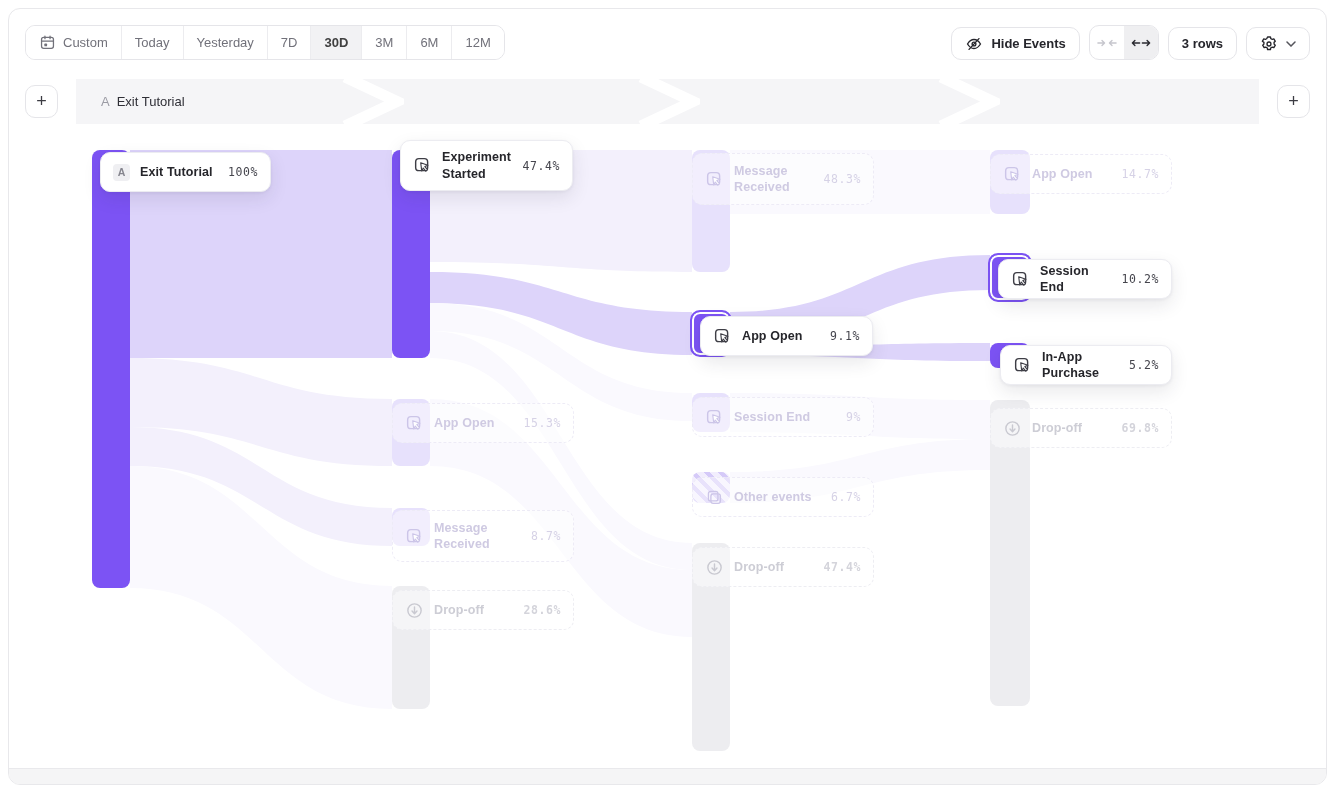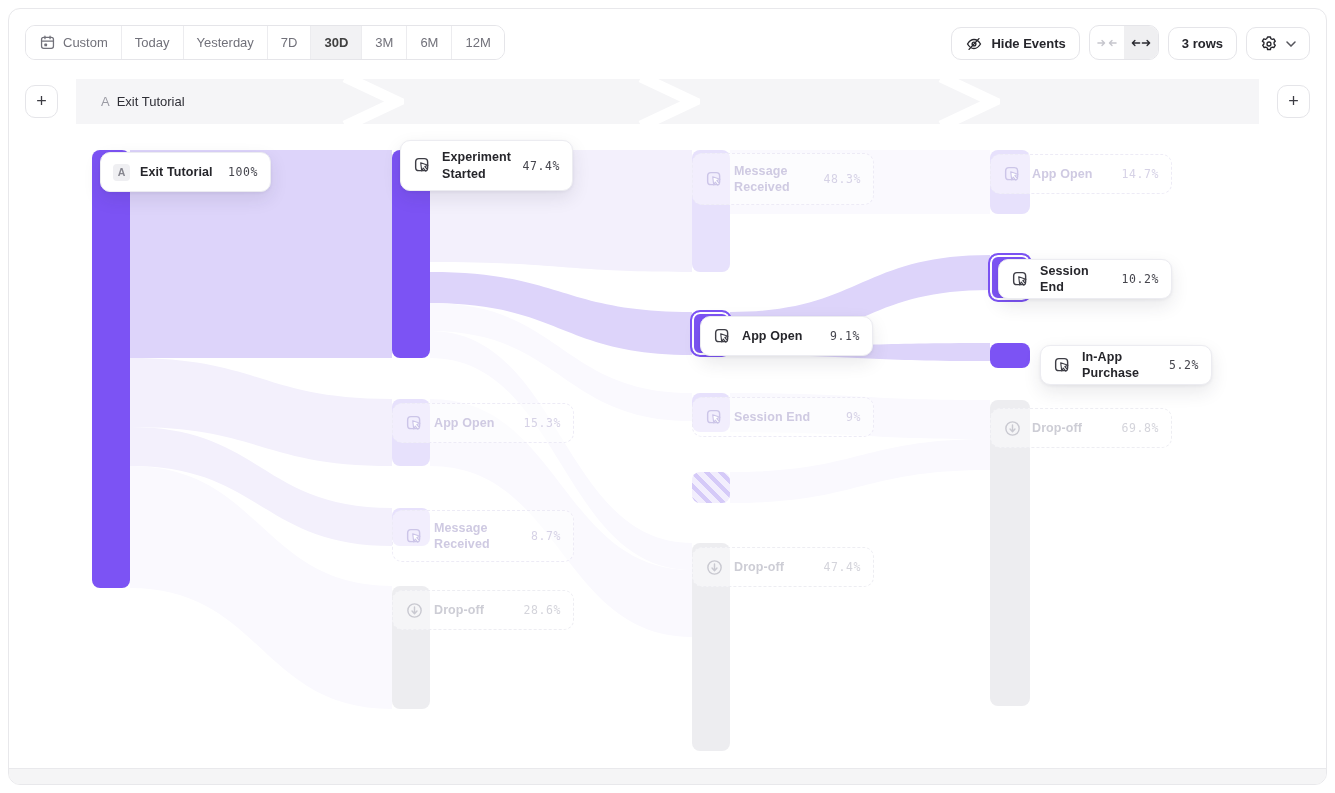--- a/index.html
+++ b/index.html
@@ -45,21 +45,21 @@
   .card{position:absolute;display:flex;align-items:center;gap:10px;padding:0 12px;border-radius:10px;font-size:12.5px;box-sizing:border-box;pointer-events:auto;}
   .card .label{font-weight:700;flex:1;line-height:1.3;letter-spacing:.1px;}
   .card .pct{font-family:"DejaVu Sans Mono",monospace;font-size:11.5px;letter-spacing:.6px;white-space:nowrap;}
   .card.hl{background:#fff;border:1px solid #ECECF1;box-shadow:0 7px 18px rgba(35,35,60,.10),0 1px 3px rgba(35,35,60,.06);color:#26262B;z-index:4;}
   .card.hl .pct{color:#45454D;}
   .card.hl .icon{color:#3E3E46;}
   .card.faded{background:rgba(255,255,255,.45);border:1px dashed #EDEBF6;color:#CFCAE2;z-index:3;}
   .card.faded .pct{color:#D6D2E6;}
   .card.faded .icon{color:#CCC5E8;}
   .card.faded.gray{color:#CDCDD5;border-color:#EDEDF2;}
-  .card.faded.gray .pct{color:#D4D4DB;}
+  .card.faded.gray .pct{color:#D4D4DB;font-weight:bold;}
   .card.faded.gray .icon{color:#C9C9D1;}
   .badge-a{width:17px;height:17px;border-radius:4px;background:#EFEFF2;color:#85858E;font-size:10.5px;font-weight:700;display:flex;align-items:center;justify-content:center;flex:none;}
   .footer-strip{position:absolute;left:0;right:0;bottom:0;height:15px;background:#F5F5F6;border-top:1px solid #E9E9EC;border-radius:0 0 11px 11px;}
 </style>
 </head>
 <body style="--accent: #7C53F4; --fadedPurple: #E7E1FC; --fadedGray: #EDEDF0;">
 
 <div class="panel">
 
   <div class="toolbar">
@@ -272,20 +272,30 @@
     <div class="card faded" style="left: 692px; top: 397px; width: 182px; height: 40px;">
       <span class="icon">
         <svg width="19" height="19" viewBox="0 0 20 20">
           <rect x="2.8" y="2.8" width="12.6" height="12.6" rx="3.4" fill="none" stroke="currentColor" stroke-width="1.5"></rect>
           <path d="M8.1 7.1 L15.7 9.8 L12.5 11.1 L15.3 14.4 L13.4 16 L10.8 12.7 L9.2 15.7 Z" fill="#fff" stroke="currentColor" stroke-width="1.2" stroke-linejoin="round"></path>
         </svg>
       </span>
       <span class="label">Session End</span>
       <span class="pct">9%</span>
     </div>
+    <div class="card faded" style="left: 692px; top: 477px; width: 182px; height: 40px;">
+      <span class="icon">
+        <svg width="19" height="19" viewBox="0 0 20 20" fill="none" stroke="currentColor" stroke-width="1.4">
+          <rect x="6.2" y="6.2" width="10" height="10" rx="2.4"></rect>
+          <rect x="3.6" y="3.6" width="10" height="10" rx="2.4"></rect>
+        </svg>
+      </span>
+      <span class="label">Other events</span>
+      <span class="pct">6.7%</span>
+    </div>
     <div class="card faded gray" style="left: 692px; top: 547px; width: 182px; height: 40px;">
       <span class="icon">
         <svg width="19" height="19" viewBox="0 0 20 20" fill="none" stroke="currentColor" stroke-width="1.5" stroke-linecap="round" stroke-linejoin="round">
           <circle cx="10" cy="10" r="7"></circle>
           <path d="M10 6.3 V13 M7.4 10.6 L10 13.3 L12.6 10.6"></path>
         </svg>
       </span>
       <span class="label">Drop-off</span>
       <span class="pct">47.4%</span>
     </div>
@@ -302,21 +312,21 @@
     <div class="card hl" style="left: 998px; top: 259px; width: 174px; height: 40px;">
       <span class="icon">
         <svg width="19" height="19" viewBox="0 0 20 20">
           <rect x="2.8" y="2.8" width="12.6" height="12.6" rx="3.4" fill="none" stroke="currentColor" stroke-width="1.5"></rect>
           <path d="M8.1 7.1 L15.7 9.8 L12.5 11.1 L15.3 14.4 L13.4 16 L10.8 12.7 L9.2 15.7 Z" fill="#fff" stroke="currentColor" stroke-width="1.2" stroke-linejoin="round"></path>
         </svg>
       </span>
       <span class="label">Session End</span>
       <span class="pct">10.2%</span>
     </div>
-    <div class="card hl" style="left: 1040px; top: 345px; width: 172px; height: 40px; justify-content: center;">
+    <div class="card hl" style="left: 1000px; top: 345px; width: 172px; height: 40px; justify-content: center;">
       <span class="icon">
         <svg width="19" height="19" viewBox="0 0 20 20">
           <rect x="2.8" y="2.8" width="12.6" height="12.6" rx="3.4" fill="none" stroke="currentColor" stroke-width="1.5"></rect>
           <path d="M8.1 7.1 L15.7 9.8 L12.5 11.1 L15.3 14.4 L13.4 16 L10.8 12.7 L9.2 15.7 Z" fill="#fff" stroke="currentColor" stroke-width="1.2" stroke-linejoin="round"></path>
         </svg>
       </span>
       <span class="label">In-App Purchase</span>
       <span class="pct">5.2%</span>
     </div>
     <div class="card faded gray" style="left: 990px; top: 408px; width: 182px; height: 40px;">

